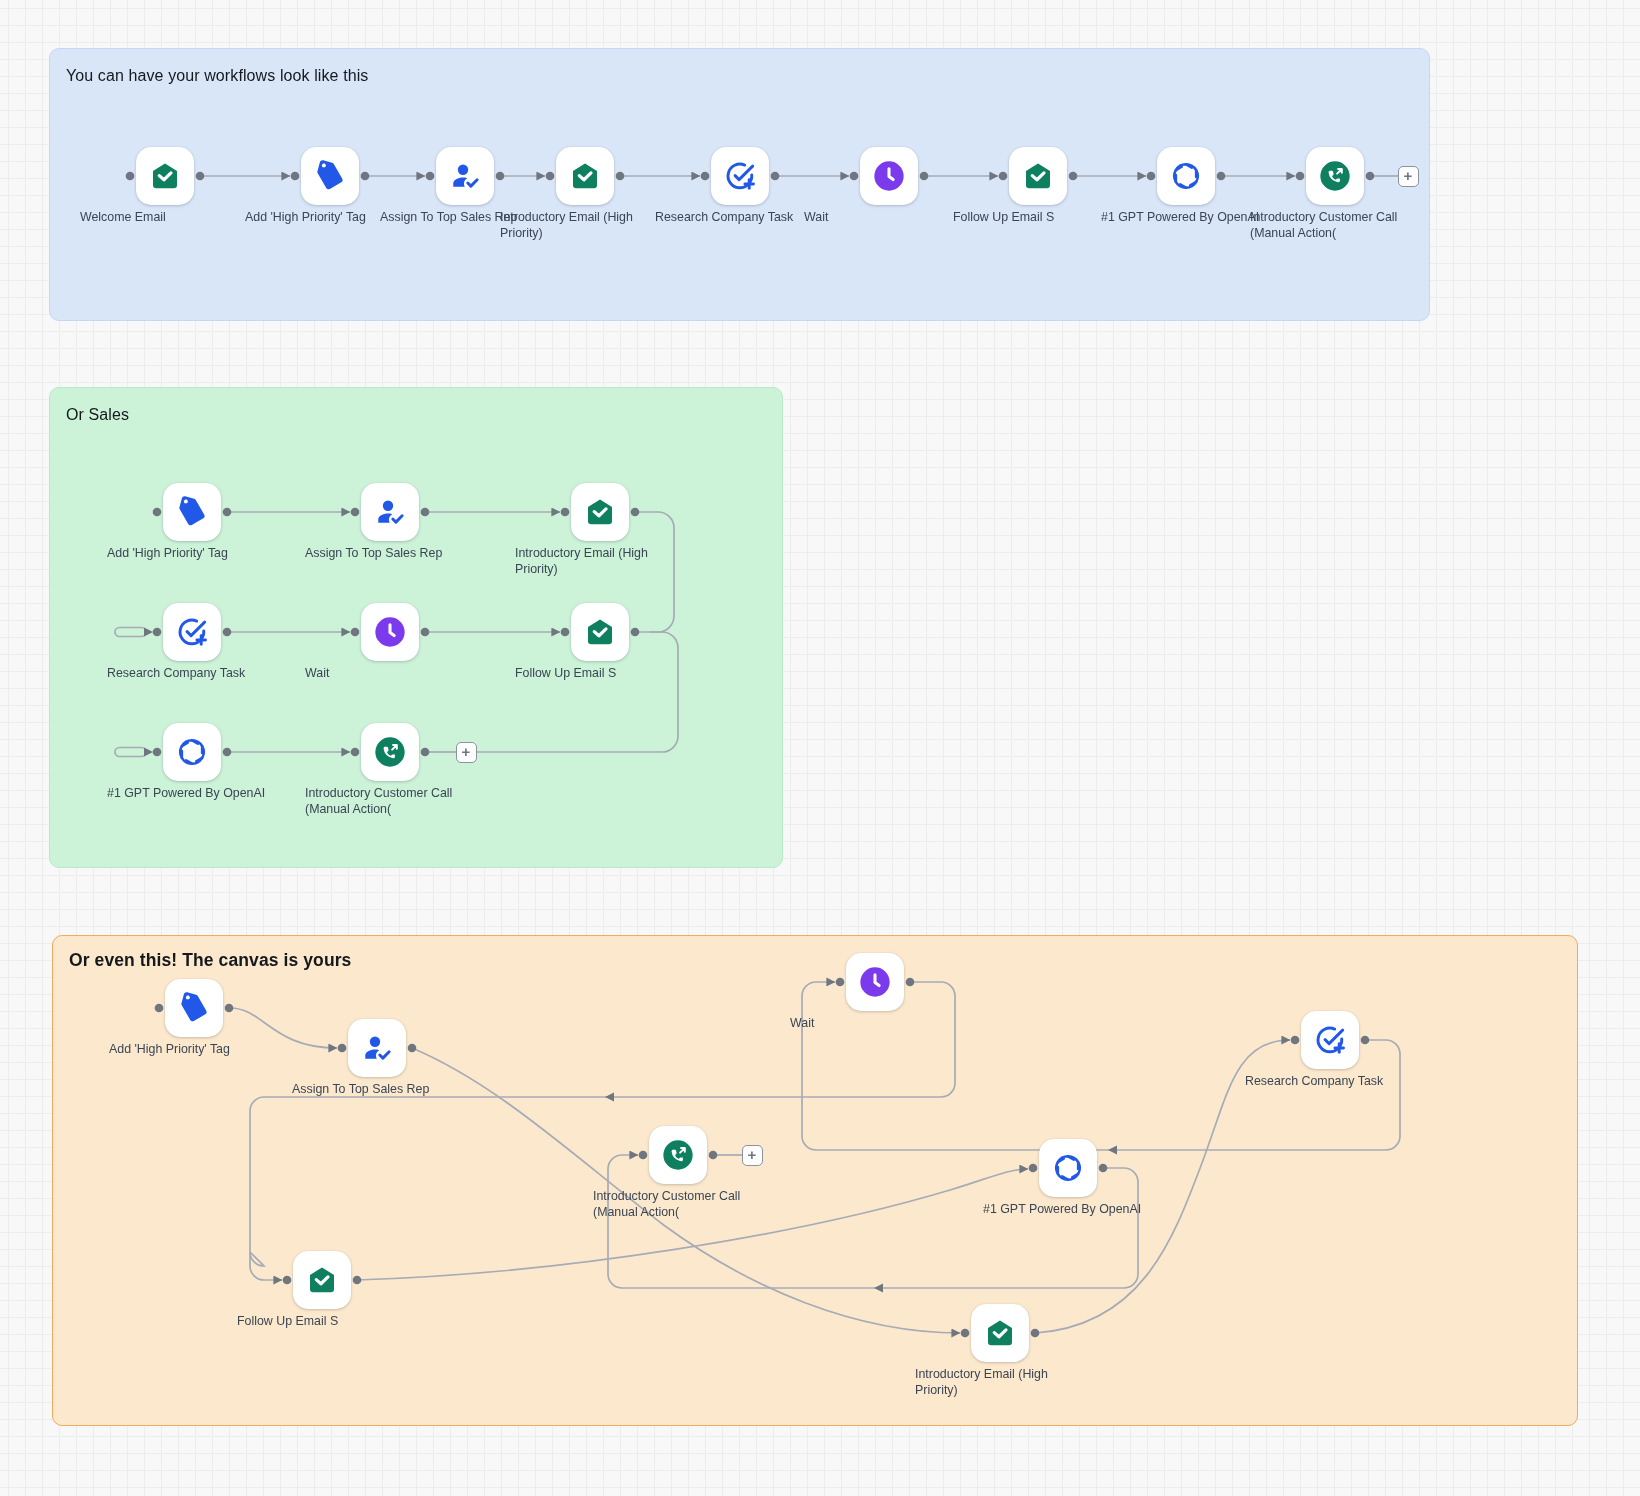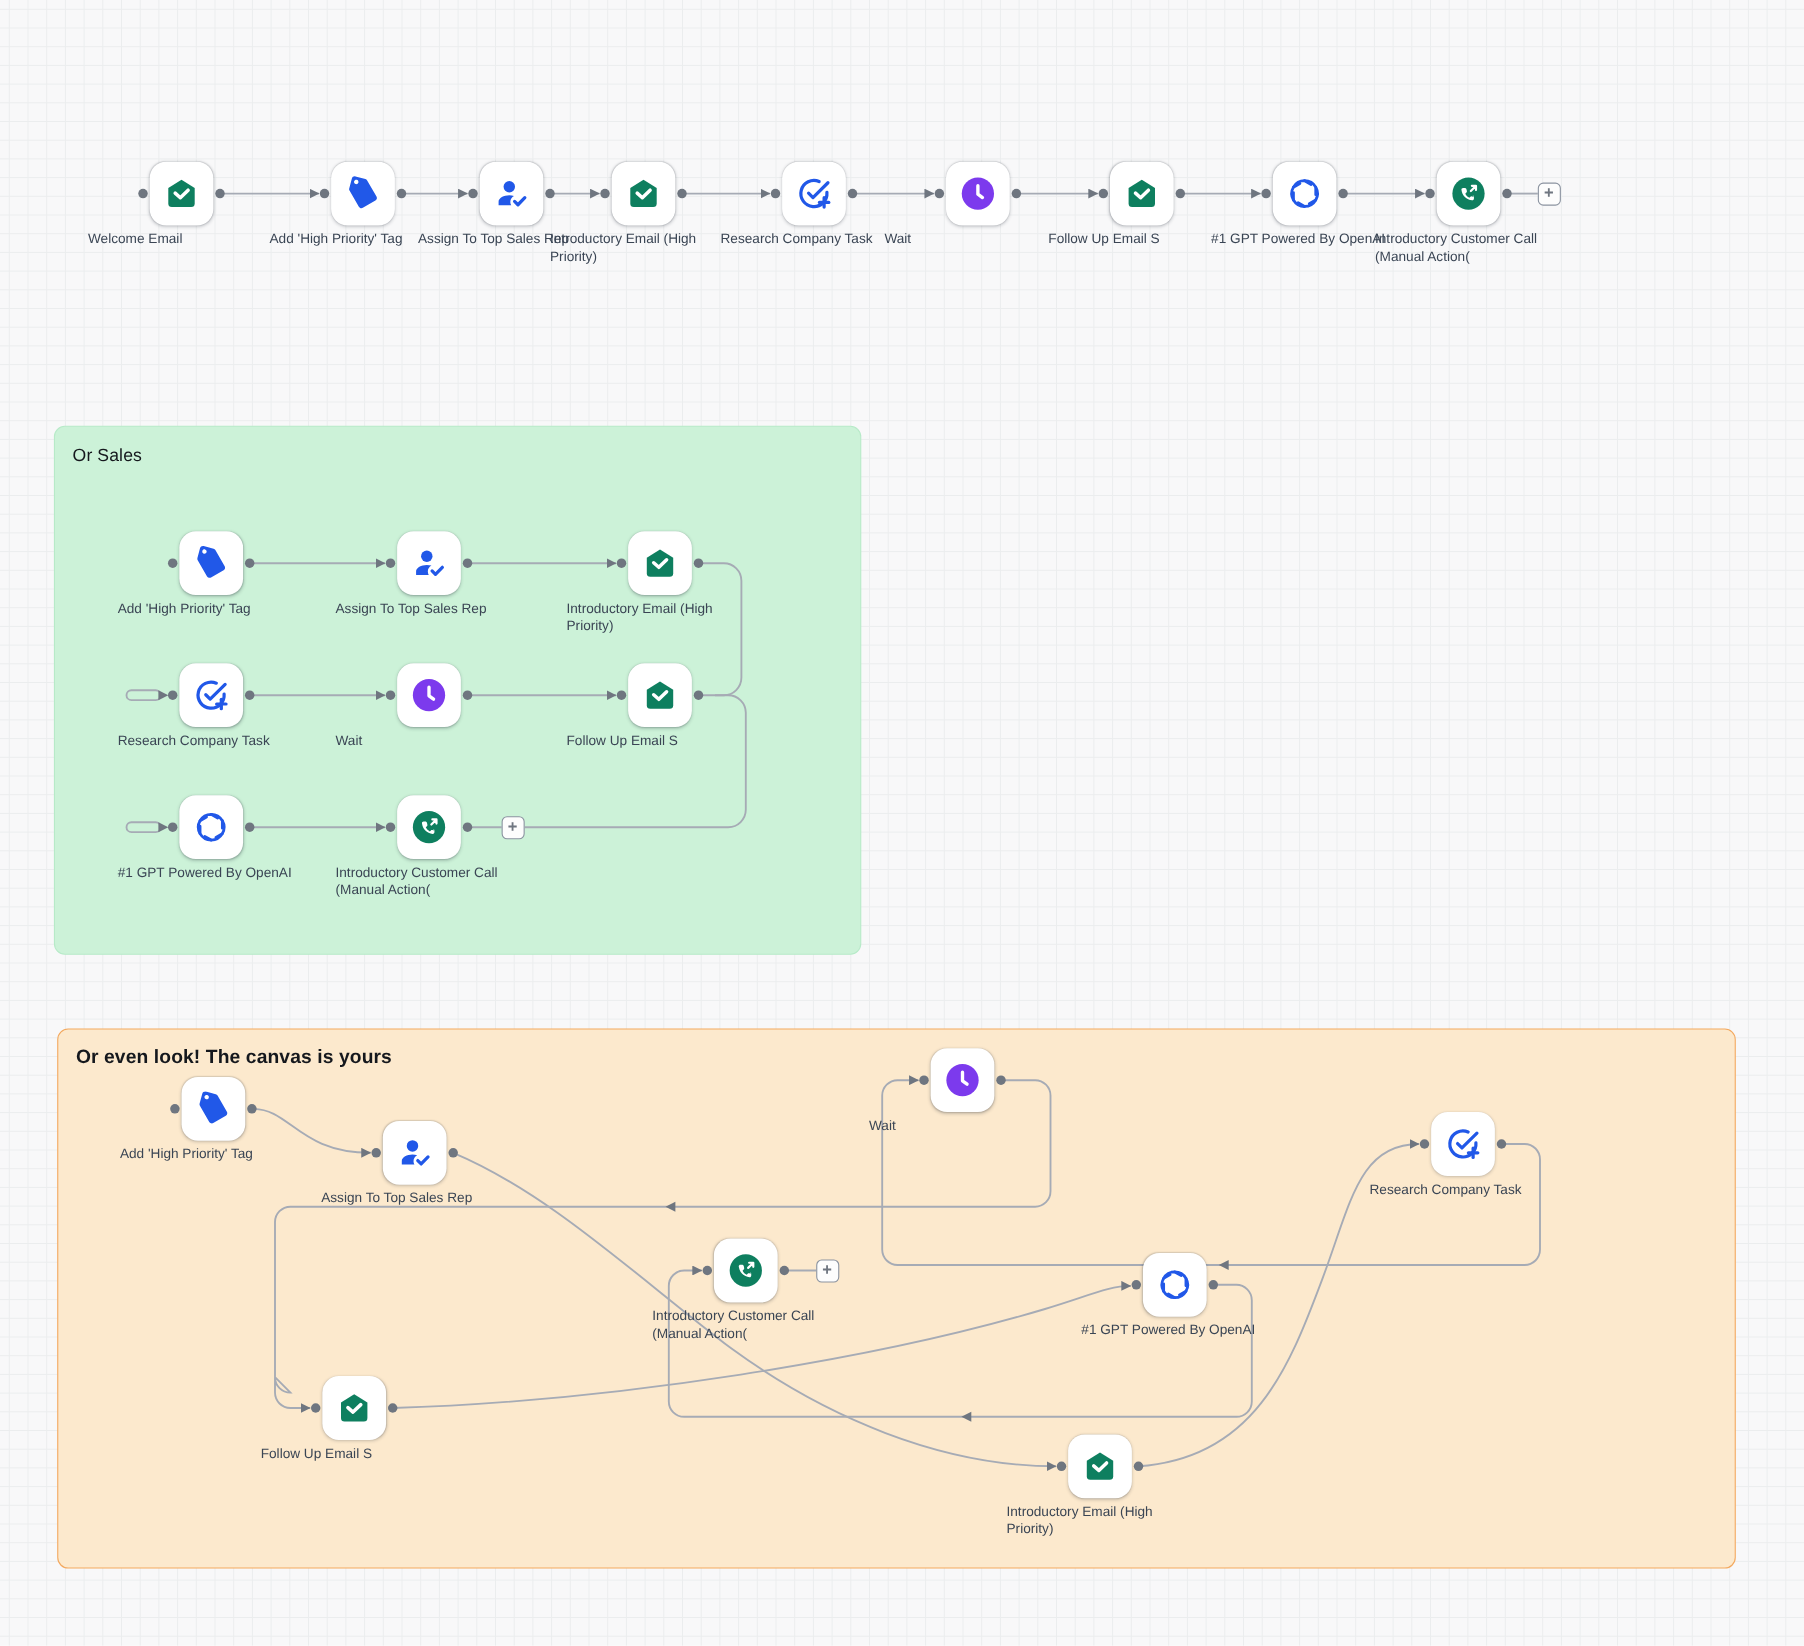--- a/index.html
+++ b/index.html
@@ -48,25 +48,28 @@
     border:1.6px solid #8b93a0;border-radius:5px;box-sizing:border-box;
     color:#6f7680;font-size:15px;font-weight:600;line-height:17px;
     text-align:center;z-index:3;
   }
 </style>
 </head>
 <body>
 
 <div class="canvas">
 
+  <section class="panel" id="panel-0" style="background: rgb(217, 230, 248); border-color: rgb(197, 215, 244);">
+    <h2 class="panel-title">You can have your workflows look like this</h2>
+  </section>
   <section class="panel" id="panel-1" style="background: rgb(204, 242, 216); border-color: rgb(183, 234, 200);">
     <h2 class="panel-title">Or Sales</h2>
   </section>
   <section class="panel" id="panel-2" style="background: rgb(252, 233, 205); border-color: rgb(243, 169, 95);">
-    <h2 class="panel-title">Or even look! The canvas is yours</h2>
+    <h2 class="panel-title">Or even this! The canvas is yours</h2>
   </section>
 
   <svg id="edge-layer" width="1640" height="1496" viewBox="0 0 1640 1496">
     <defs>
       <marker id="arrowhead" markerWidth="10" markerHeight="9" refX="8.6" refY="4.5" orient="auto" markerUnits="userSpaceOnUse">
         <path d="M0 0 L9 4.5 L0 9 Z" fill="#6f7680"></path>
       </marker>
 
       <g id="email-icon">
         <path d="M12 2.6 L21 8.2 V18.8 A2.4 2.4 0 0 1 18.6 21.2 H5.4 A2.4 2.4 0 0 1 3 18.8 V8.2 Z" fill="currentColor"></path>

